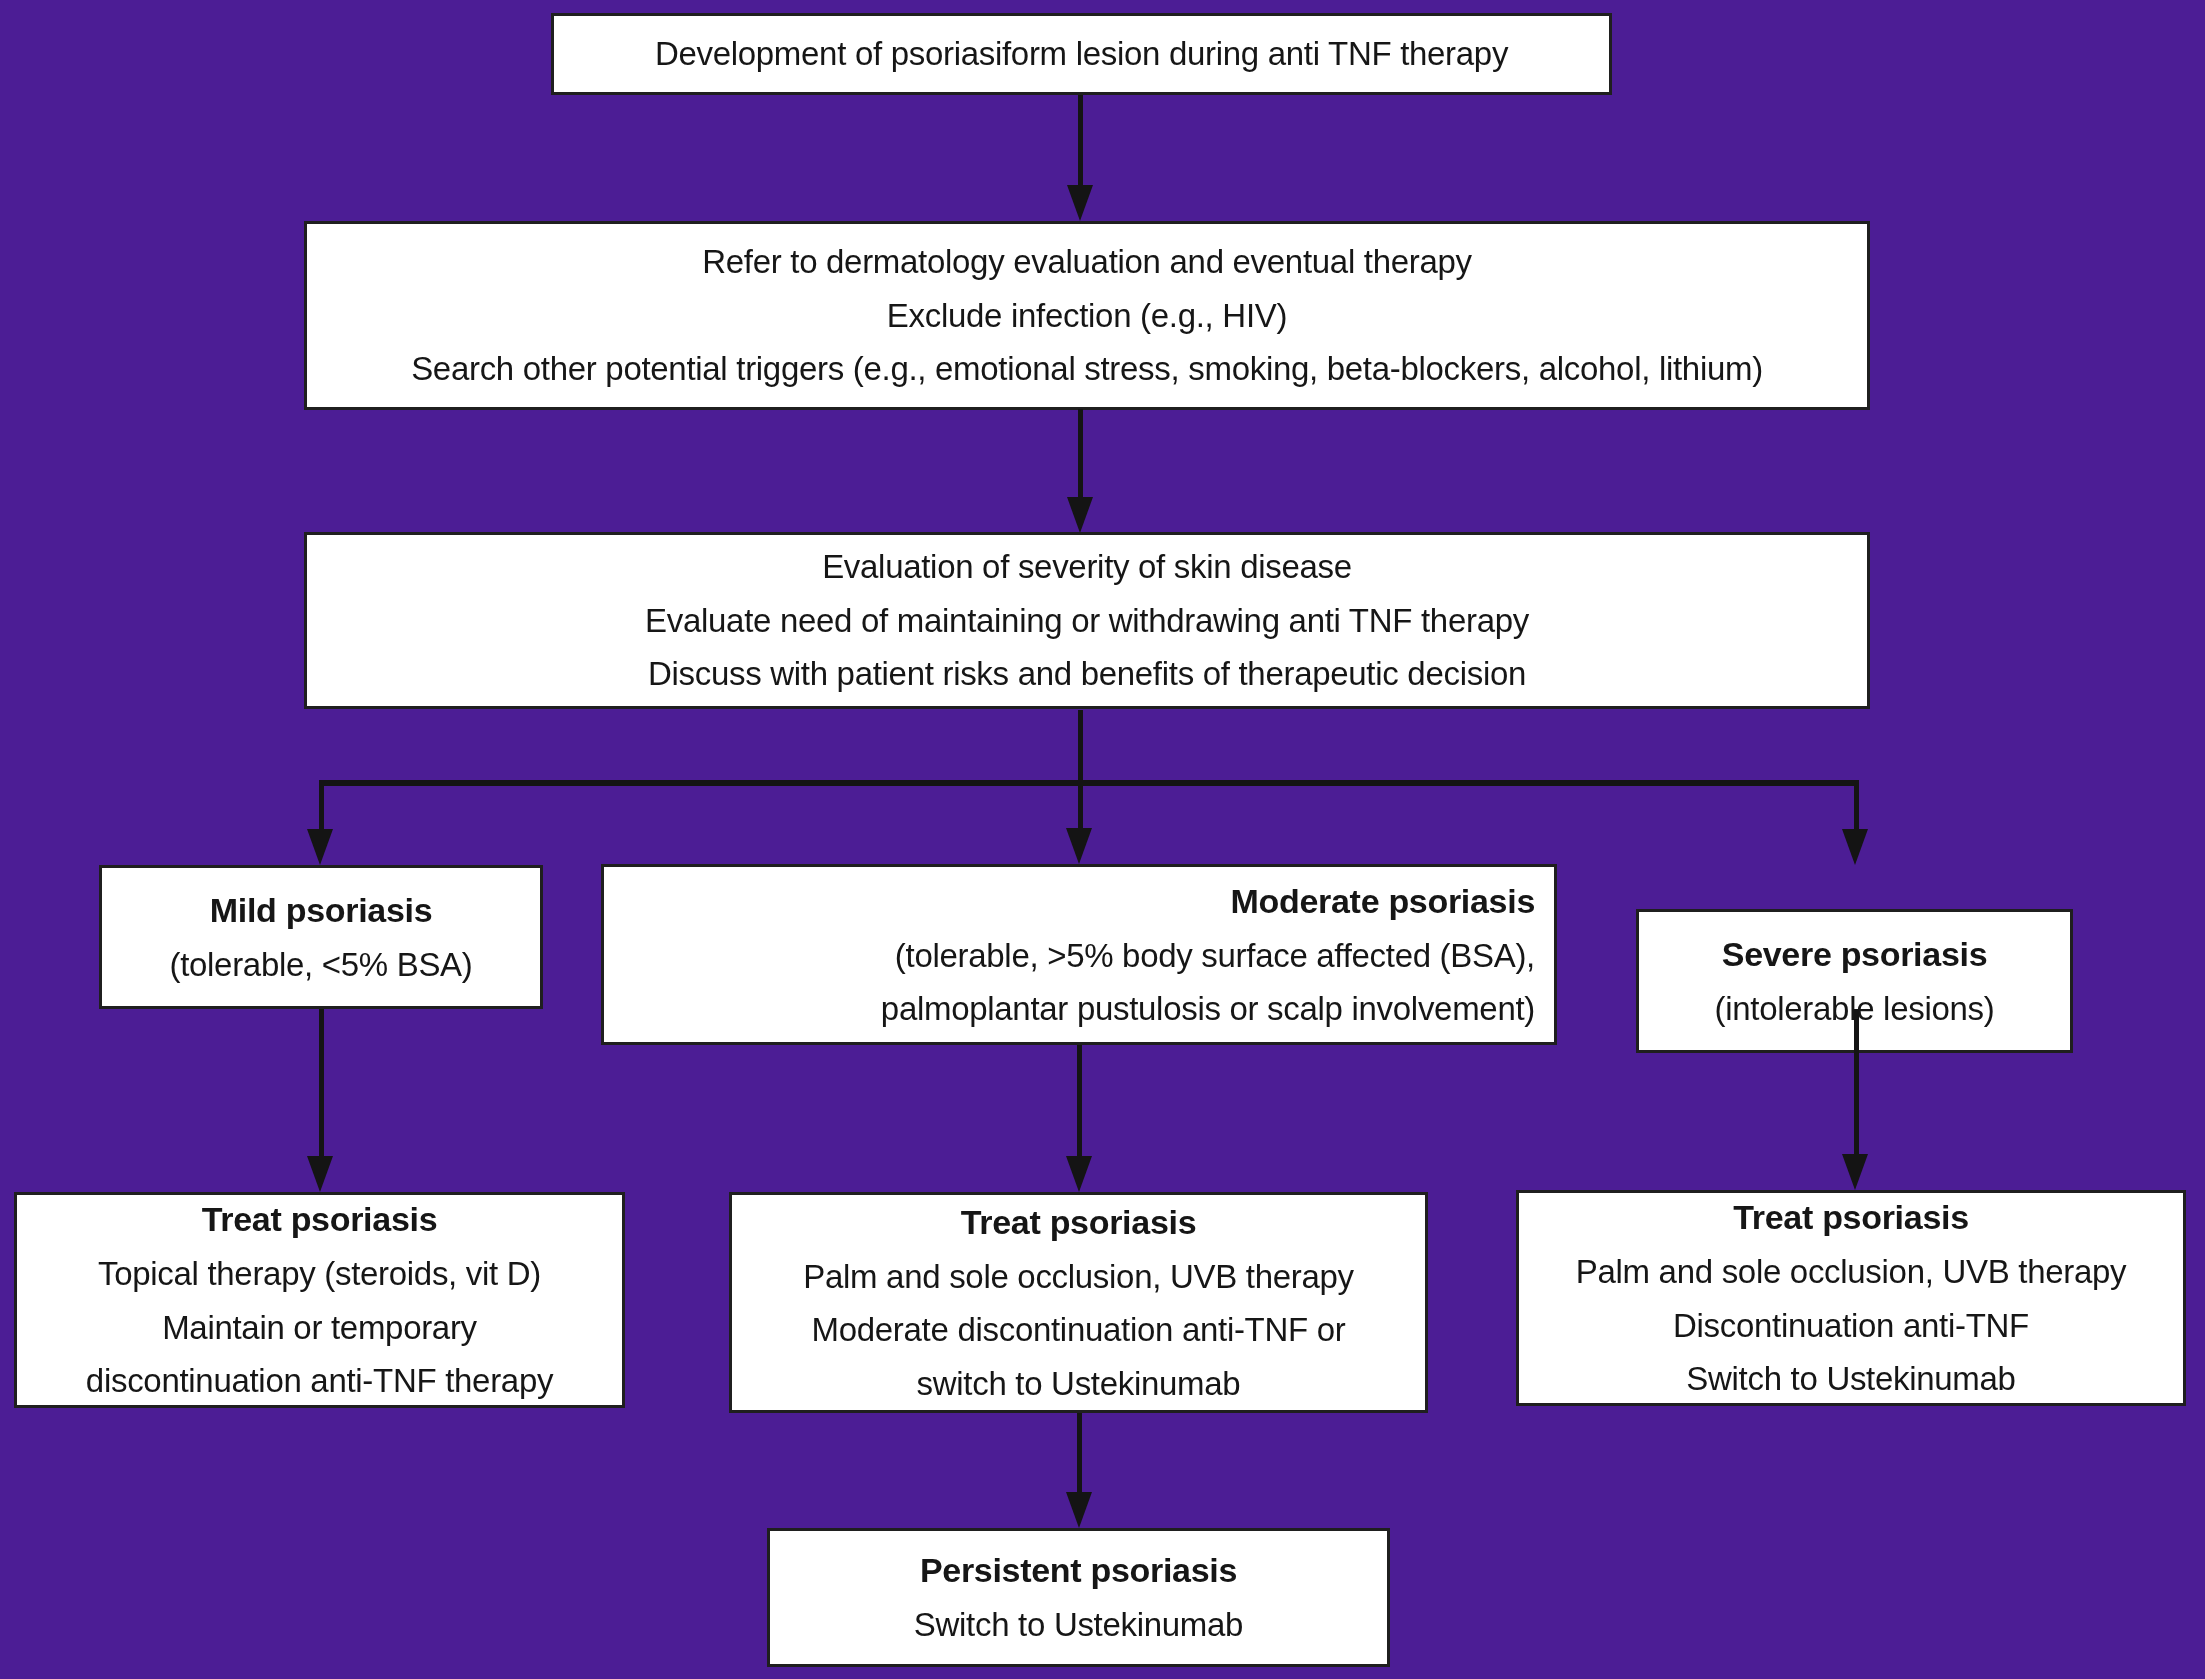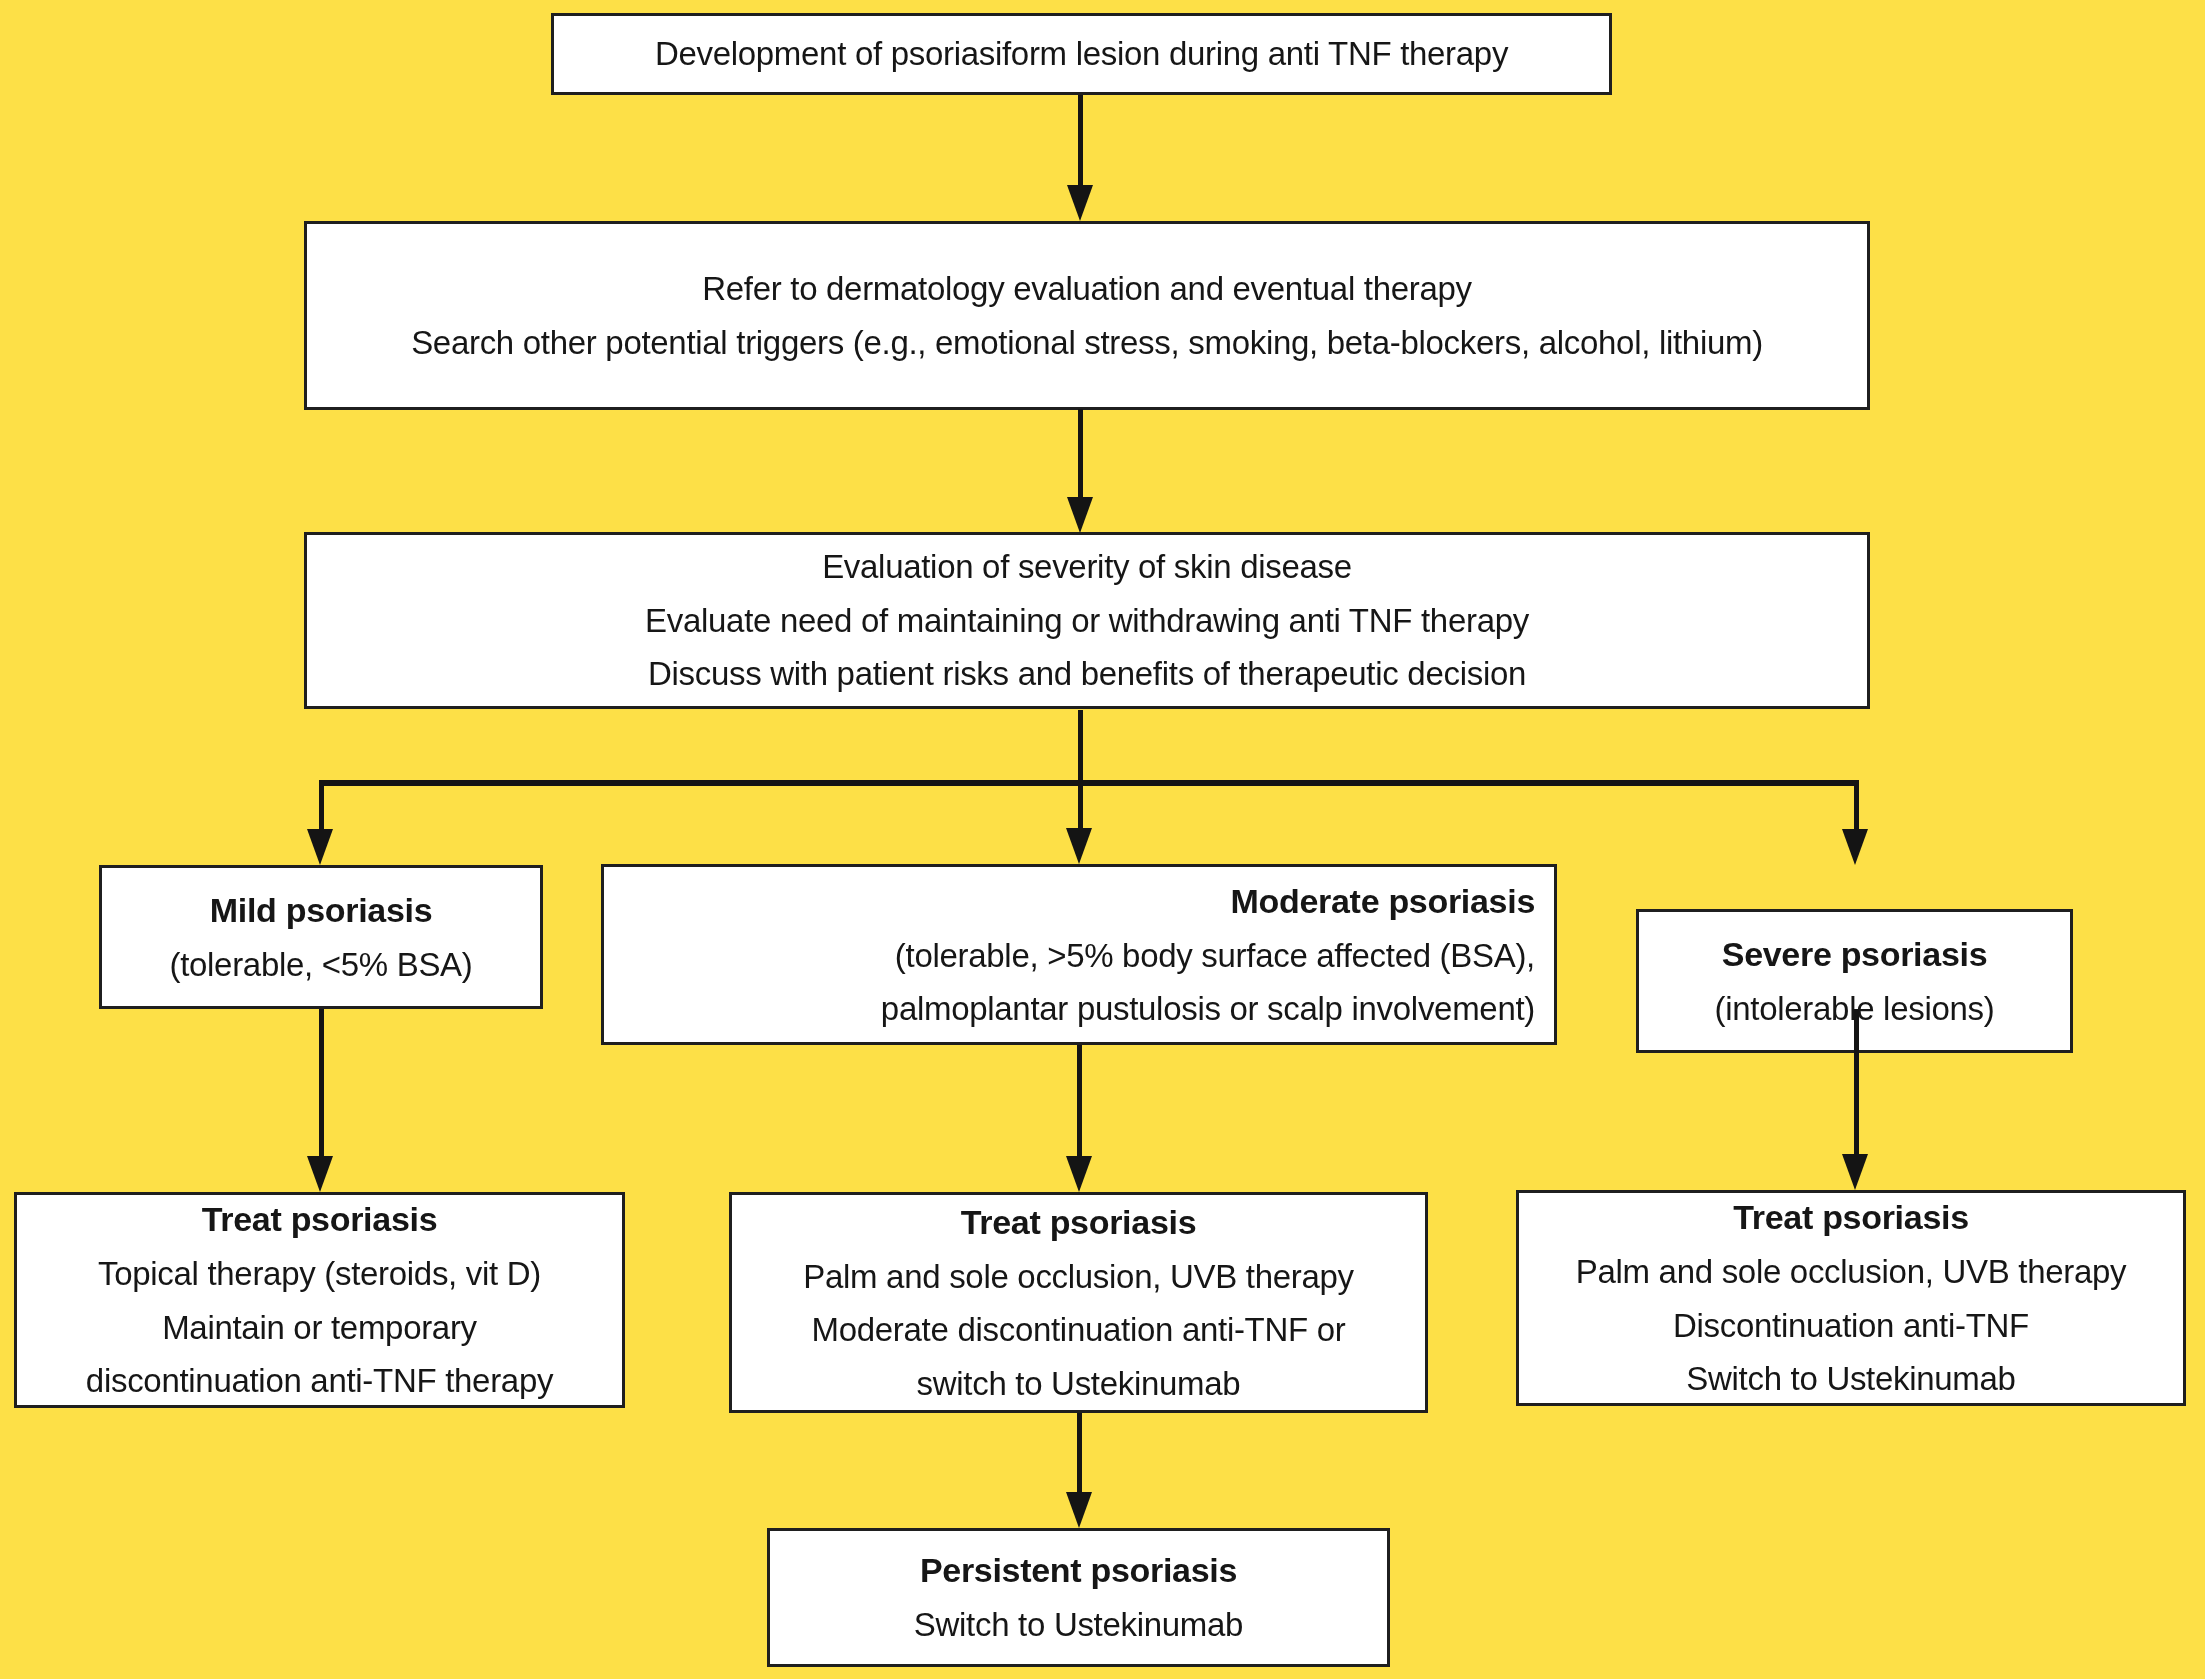--- a/index.html
+++ b/index.html
@@ -1,21 +1,21 @@
 <!DOCTYPE html>
 <html style="font-size:10.2px"><head>
 <meta charset="utf-8">
 <style>
   * { box-sizing: border-box; }
   html, body { margin: 0; padding: 0; background: #ffffff; }
   .canvas {
     position: relative;
     width: 2205px;
     height: 1679px;
-    background: #fde047;
+    background: #4c1d95;
     font-family: "Liberation Sans", sans-serif;
     color: #161616;
     overflow: hidden;
   }
   .node {
     position: absolute;
     background: #ffffff;
     border: 3.8px solid #1f1f1f;
     display: flex;
     flex-direction: column;
@@ -54,20 +54,21 @@
 
   <div class="node" style="left:551px; top:12.8px; width:1061px; height:82px;">
     <div class="line">Development of psoriasiform lesion during anti TNF therapy</div>
   </div>
 
   <div class="vline" style="left:1078px; top:95px; height:96px;"></div>
   <div class="head-down" style="left:1067px; top:185px;"></div>
 
   <div class="node" style="left:304px; top:221px; width:1566px; height:189px;">
     <div class="line">Refer to dermatology evaluation and eventual therapy</div>
+    <div class="line">Exclude infection (e.g., HIV)</div>
     <div class="line">Search other potential triggers (e.g., emotional stress, smoking, beta-blockers, alcohol, lithium)</div>
   </div>
 
   <div class="vline" style="left:1078px; top:409px; height:93px;"></div>
   <div class="head-down" style="left:1067px; top:497px;"></div>
 
   <div class="node" style="left:304px; top:532px; width:1566px; height:177px;">
     <div class="line">Evaluation of severity of skin disease</div>
     <div class="line">Evaluate need of maintaining or withdrawing anti TNF therapy</div>
     <div class="line">Discuss with patient risks and benefits of therapeutic decision</div>

